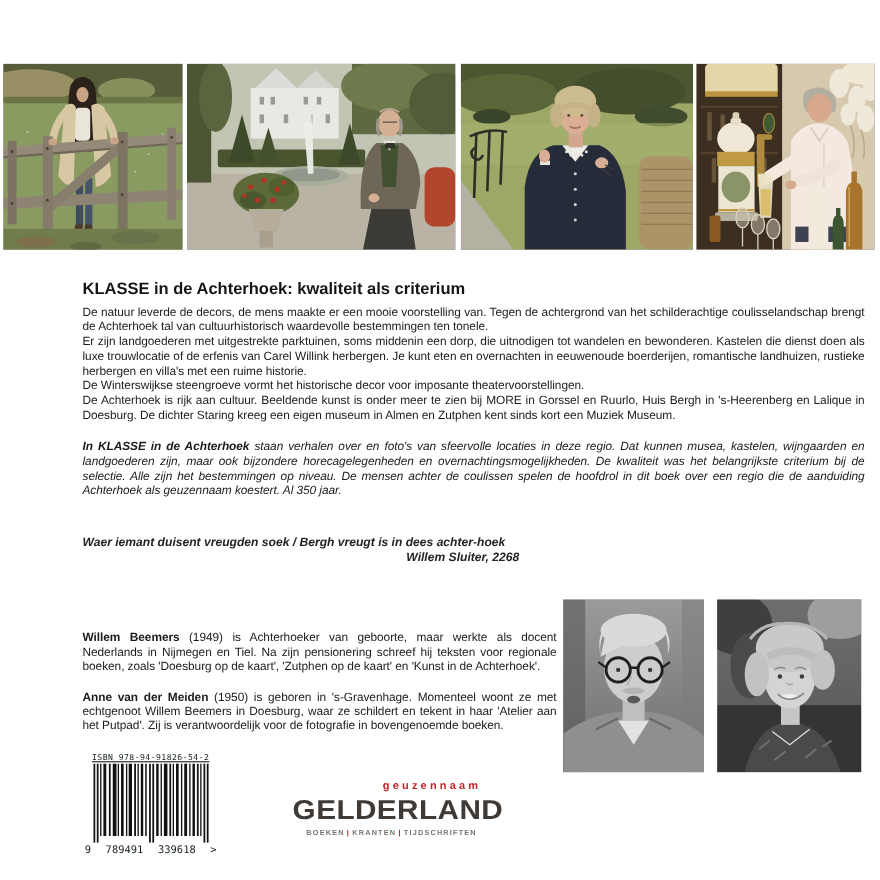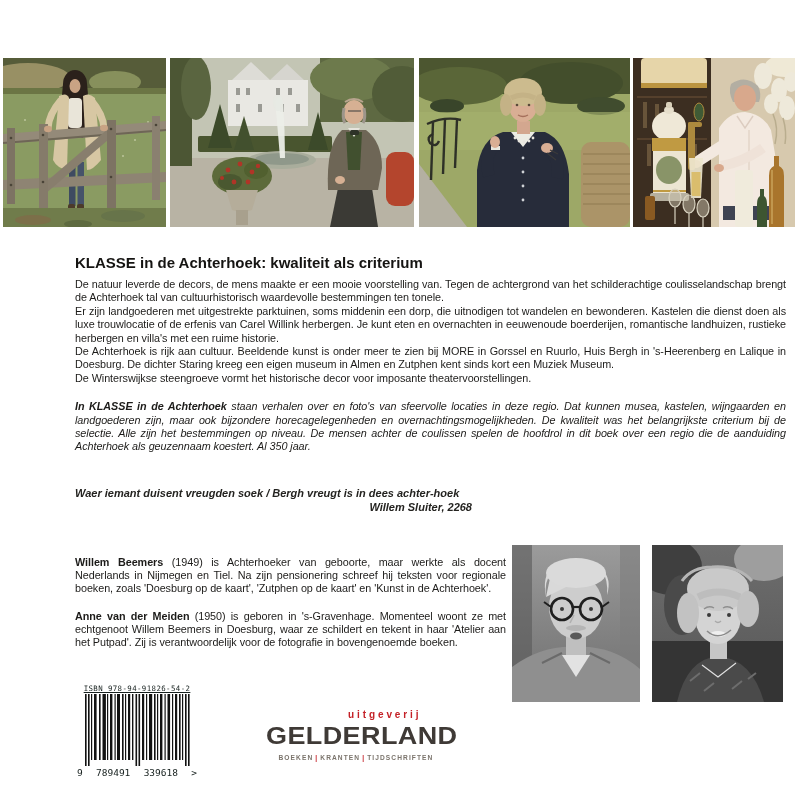--- a/index.html
+++ b/index.html
@@ -13,21 +13,21 @@
   .portrait svg{display:block;width:100%;height:100%;}
 
   .main-text{position:absolute;left:75px;top:254px;width:711px;}
   .main-text h1{font-size:15px;font-weight:bold;margin:0 0 7px 0;letter-spacing:0;color:#151412;}
   .body-par{font-size:10.8px;line-height:13.4px;text-align:justify;margin:0;letter-spacing:-0.05px;}
   .body-par.gap{margin-top:15px;font-style:italic;}
 
   .quote{position:absolute;left:75px;top:487px;width:397px;font-size:11px;font-style:italic;font-weight:bold;line-height:13.5px;color:#242320;}
   .quote .attr{text-align:right;}
 
-  .authors{position:absolute;left:75px;top:556px;width:431px;}
+  .authors{position:absolute;left:75px;top:574px;width:431px;}
   .authors .bio{font-size:10.8px;line-height:13.2px;text-align:justify;margin:0;letter-spacing:-0.05px;}
   .authors .bio + .bio{margin-top:14px;}
   .authors b{font-weight:bold;}
 
   .barcode{position:absolute;left:77px;top:684px;width:120px;}
   .barcode .isbn{font-family:"DejaVu Sans Mono",monospace;font-size:7.4px;letter-spacing:0.4px;white-space:nowrap;color:#17211f;text-align:center;text-decoration:underline;}
   .barcode svg{display:block;margin:1px auto 0 auto;}
   .barcode .digits{display:flex;justify-content:space-between;font-family:"DejaVu Sans Mono",monospace;font-size:9.5px;color:#17211f;margin-top:-1px;padding:0 0 0 0;}
 
   .publisher{position:absolute;left:266px;top:709px;width:180px;}
@@ -292,22 +292,22 @@
     <path d="M136,169 L136,118 Q136,110 141,108 L141,98 L146,98 L146,108 Q151,110 151,118 L151,169 Z" fill="#a9752c"></path>
     <line x1="139" y1="112" x2="139" y2="166" stroke="#caa35a" stroke-width="1.5"></line>
     <rect x="12" y="138" width="10" height="24" rx="2" fill="#8a5a22"></rect>
   </svg>
 </div>
 
 <div class="main-text">
   <h1>KLASSE in de Achterhoek: kwaliteit als criterium</h1>
   <p class="body-par">De natuur leverde de decors, de mens maakte er een mooie voorstelling van. Tegen de achtergrond van het schilderachtige coulisselandschap brengt de Achterhoek tal van cultuurhistorisch waardevolle bestemmingen ten tonele.</p>
   <p class="body-par">Er zijn landgoederen met uitgestrekte parktuinen, soms middenin een dorp, die uitnodigen tot wandelen en bewonderen. Kastelen die dienst doen als luxe trouwlocatie of de erfenis van Carel Willink herbergen. Je kunt eten en overnachten in eeuwenoude boerderijen, romantische landhuizen, rustieke herbergen en villa's met een ruime historie.</p>
+  <p class="body-par">De Winterswijkse steengroeve vormt het historische decor voor imposante theatervoorstellingen.</p>
   <p class="body-par">De Achterhoek is rijk aan cultuur. Beeldende kunst is onder meer te zien bij MORE in Gorssel en Ruurlo, Huis Bergh in 's-Heerenberg en Lalique in Doesburg. De dichter Staring kreeg een eigen museum in Almen en Zutphen kent sinds kort een Muziek Museum.</p>
-  <p class="body-par">De Winterswijkse steengroeve vormt het historische decor voor imposante theatervoorstellingen.</p>
   <p class="body-par gap"><b>In KLASSE in de Achterhoek</b><span> staan verhalen over en foto's van sfeervolle locaties in deze regio. Dat kunnen musea, kastelen, wijngaarden en landgoederen zijn, maar ook bijzondere horecagelegenheden en overnachtingsmogelijkheden. De kwaliteit was het belangrijkste criterium bij de selectie. Alle zijn het bestemmingen op niveau. De mensen achter de coulissen spelen de hoofdrol in dit boek over een regio die de aanduiding Achterhoek als geuzennaam koestert. Al 350 jaar.</span></p>
 </div>
 
 <div class="quote">
   <div>Waer iemant duisent vreugden soek / Bergh vreugt is in dees achter-hoek</div>
   <div class="attr">Willem Sluiter, 2268</div>
 </div>
 
 <div class="authors">
   <p class="bio"><b>Willem Beemers</b><span> (1949) is Achterhoeker van geboorte, maar werkte als docent Nederlands in Nijmegen en Tiel. Na zijn pensionering schreef hij teksten voor regionale boeken, zoals 'Doesburg op de kaart', 'Zutphen op de kaart' en 'Kunst in de Achterhoek'.</span></p>
@@ -415,18 +415,18 @@
   </svg>
   <div class="digits">
     <span>9</span>
     <span>789491</span>
     <span>339618</span>
     <span>&gt;</span>
   </div>
 </div>
 
 <div class="publisher">
-  <div class="imprint" style="color: rgb(196, 33, 39);">uitgeverij</div>
+  <div class="imprint" style="color: rgb(196, 33, 39);">geuzennaam</div>
   <div class="name" style="color: rgb(63, 58, 54);">GELDERLAND</div>
   <div class="tagline">
     <span>BOEKEN</span><span class="sep" style="color: rgb(196, 33, 39);">|</span><span>KRANTEN</span><span class="sep" style="color: rgb(196, 33, 39);">|</span><span>TIJDSCHRIFTEN</span>
   </div>
 </div>
 
 </body></html>

